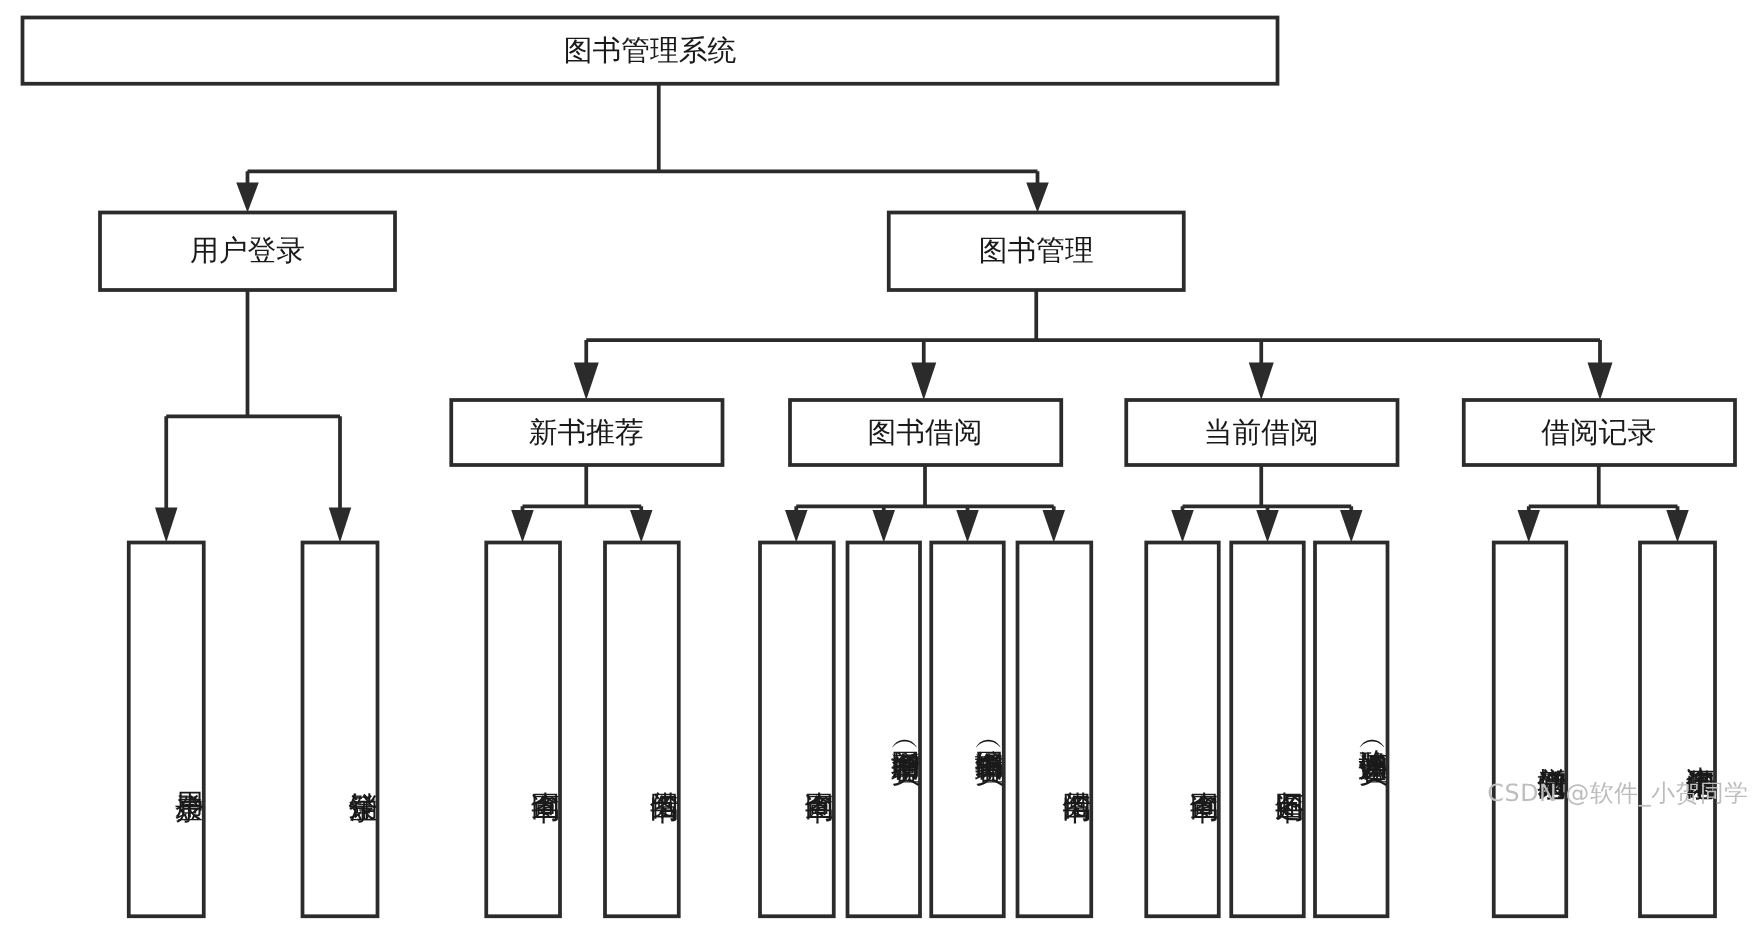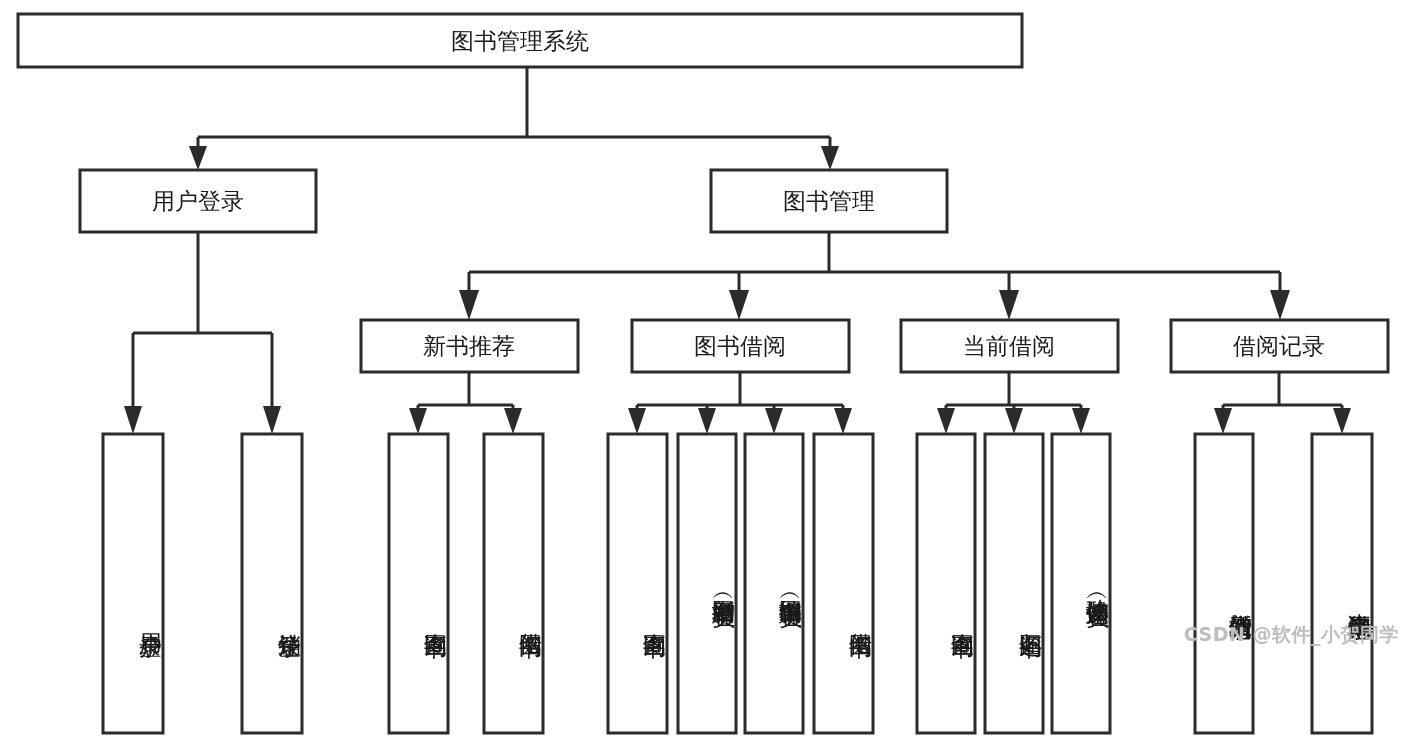--- a/index.html
+++ b/index.html
@@ -64,21 +64,20 @@
   }
   .watermark {
     position: absolute;
     right: 6px;
     bottom: 6px;
     font-family: "DejaVu Sans", "Liberation Sans", sans-serif;
     font-size: 19px;
     color: #bdbdbd;
     letter-spacing: 0.5px;
     white-space: nowrap;
-    font-weight: bold;
   }
 </style>
 </head>
 <body>
 
 <div id="diagram-root">
 
   <svg id="tree-svg" viewBox="0 0 1405 747">
 
     <g>

